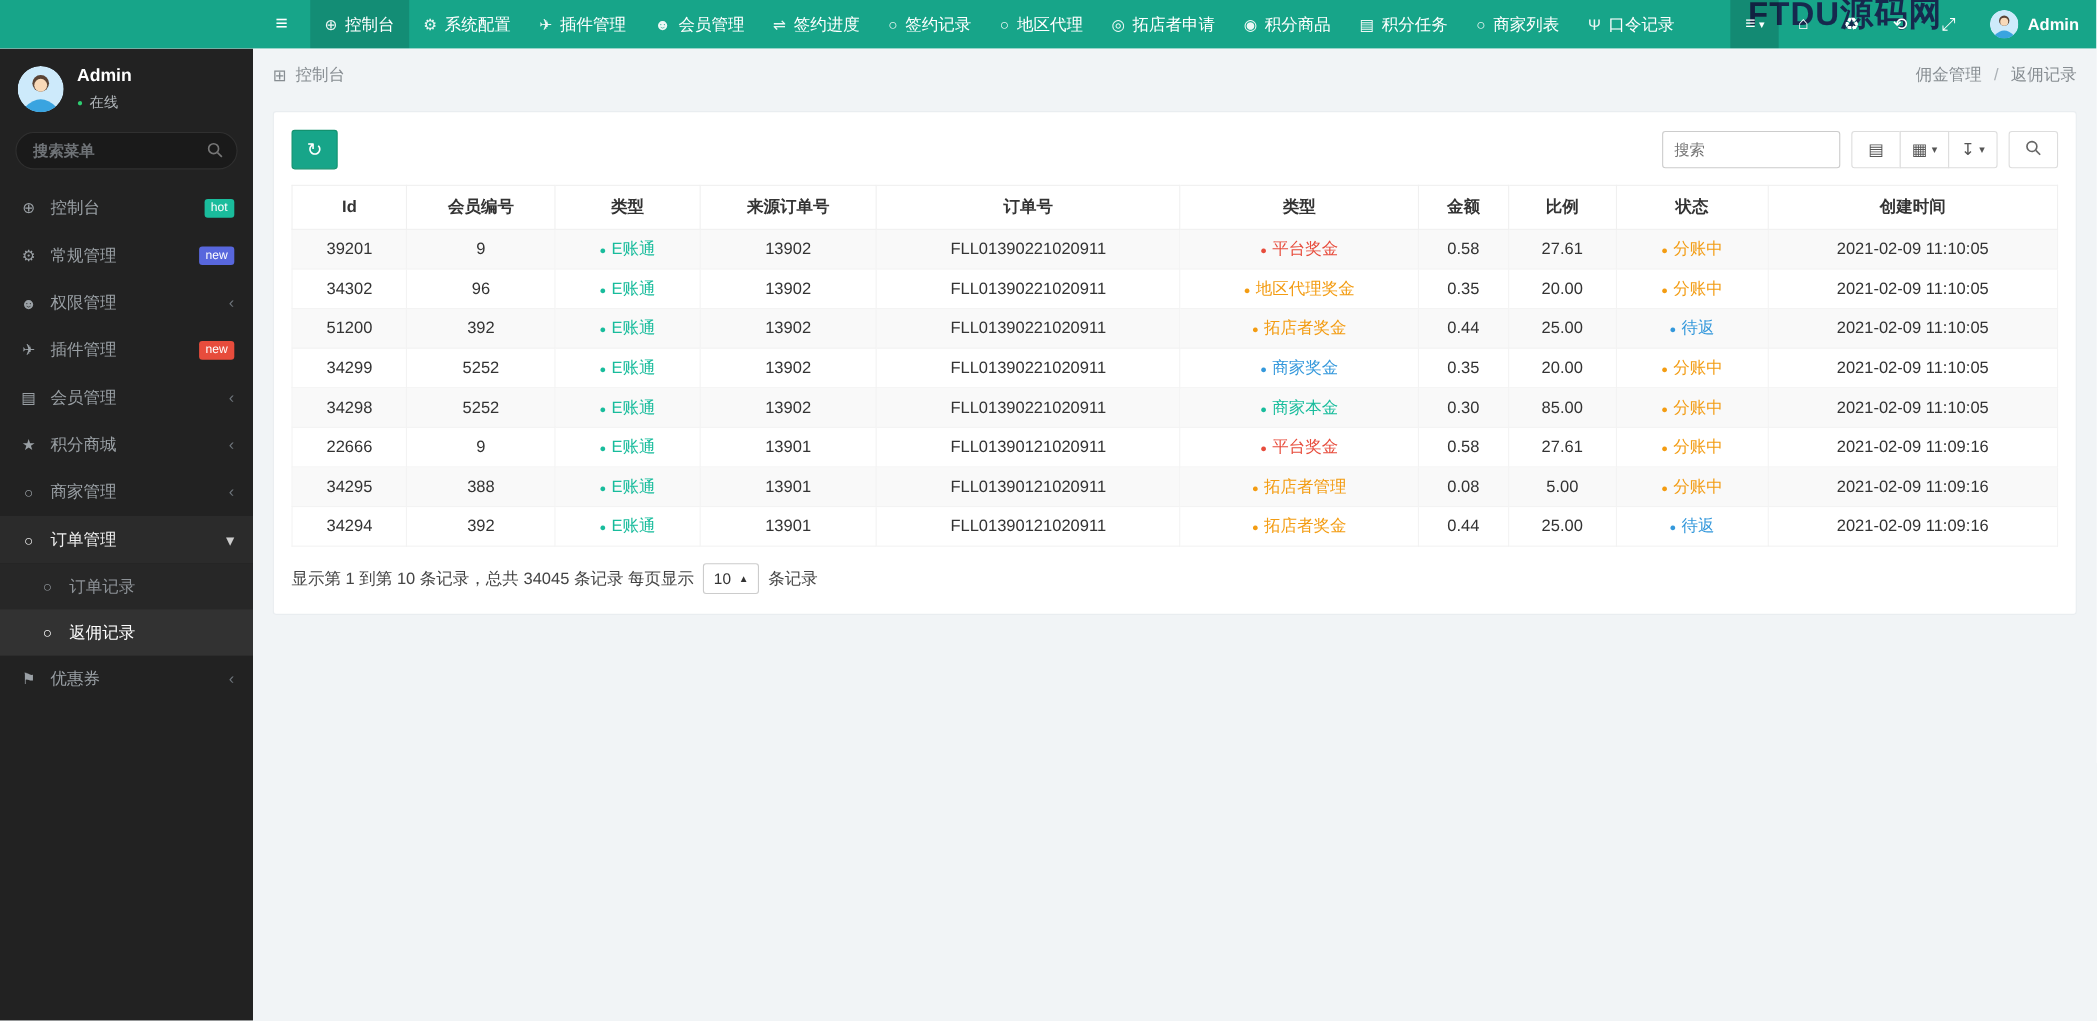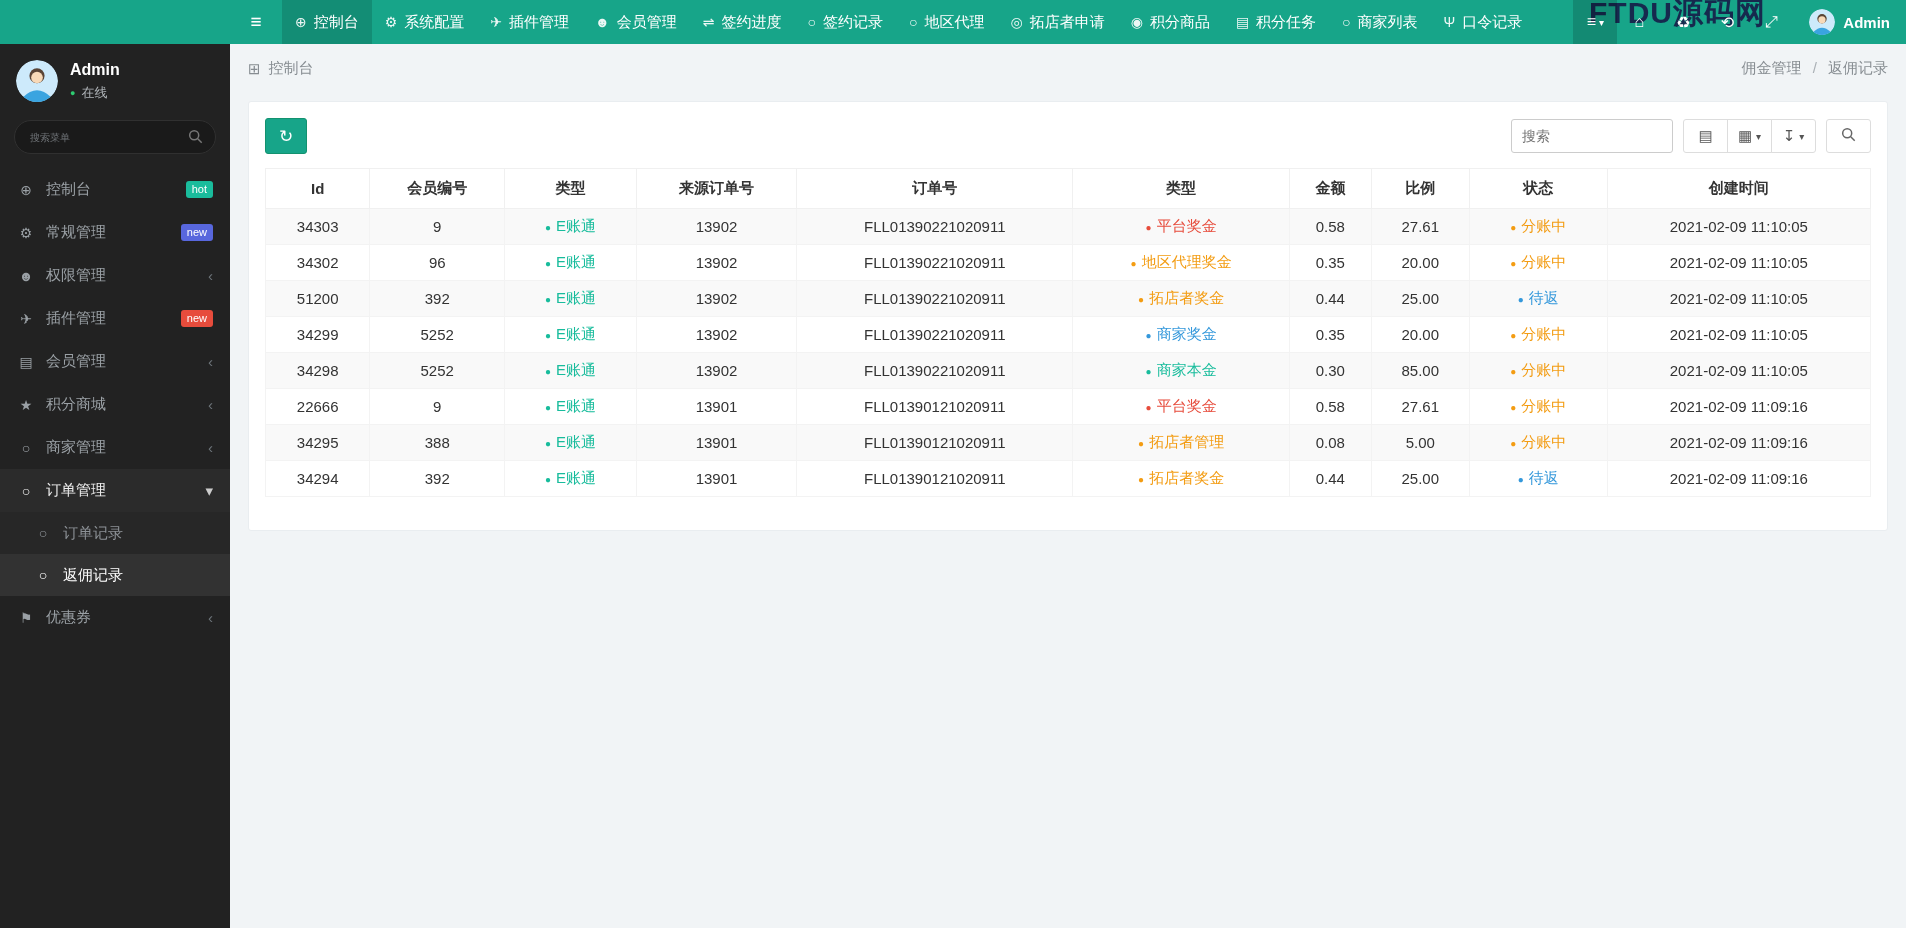--- a/index.html
+++ b/index.html
@@ -29,21 +29,21 @@
   
   .layout{flex:1;display:flex;overflow:hidden;}
 
   
   .sidebar{width:230px;min-width:230px;background:#222;display:flex;flex-direction:column;overflow:hidden;}
   .user-panel{display:flex;align-items:center;gap:12px;padding:16px 16px 12px;}
   .user-name{color:#fff;font-weight:bold;font-size:16px;}
   .user-status{display:flex;align-items:center;gap:6px;color:#b0b5b9;font-size:13px;margin-top:5px;}
   .status-dot{color:#2ecc71;font-size:9px;}
   .menu-search{margin:6px 14px 14px;position:relative;}
-  .menu-search input{width:100%;height:34px;background:#1a1a1a;border:1px solid #303030;border-radius:17px;color:#aaa;padding:0 36px 0 15px;font-size:10px;outline:none;font-family:inherit;}
+  .menu-search input{width:100%;height:34px;background:#1a1a1a;border:1px solid #303030;border-radius:17px;color:#aaa;padding:0 36px 0 15px;font-size:14px;outline:none;font-family:inherit;font-weight:bold;}
   .menu-search input::placeholder{color:#6f7377;}
   .menu-search .sicon{position:absolute;right:13px;top:9px;}
   .menu{list-style:none;margin:0;padding:0;}
   .menu-item{display:flex;align-items:center;gap:11px;padding:0 17px;height:43px;font-size:15px;color:#9aa0a5;cursor:pointer;}
   .menu-item .mi{width:18px;text-align:center;font-size:14px;flex:none;}
   .badge{margin-left:auto;font-size:11px;color:#fff;padding:2px 6px;border-radius:3px;line-height:1.2;}
   .chev{margin-left:auto;color:#6e757b;font-size:15px;}
   .menu-item.open{background:#2b2b2b;color:#eee;}
   .menu-item.open .chev{color:#ccc;}
   .submenu{list-style:none;margin:0;padding:0;background:#272727;}
@@ -334,21 +334,21 @@
                 <th>订单号</th>
                 <th>类型</th>
                 <th>金额</th>
                 <th>比例</th>
                 <th>状态</th>
                 <th>创建时间</th>
               </tr>
           </thead>
           <tbody id="tbody">
               <tr>
-                <td>34303</td>
+                <td>39201</td>
                 <td>9</td>
                 <td><span class="dotlabel" style="color: rgb(24, 188, 156);"><span class="dot">●</span>E账通</span></td>
                 <td>13902</td>
                 <td>FLL01390221020911</td>
                 <td><span class="dotlabel" style="color: rgb(231, 76, 60);"><span class="dot">●</span>平台奖金</span></td>
                 <td>0.58</td>
                 <td>27.61</td>
                 <td><span class="dotlabel" style="color: rgb(243, 156, 18);"><span class="dot">●</span>分账中</span></td>
                 <td>2021-02-09 11:10:05</td>
               </tr>
@@ -433,17 +433,25 @@
                 <td><span class="dotlabel" style="color: rgb(243, 156, 18);"><span class="dot">●</span>拓店者奖金</span></td>
                 <td>0.44</td>
                 <td>25.00</td>
                 <td><span class="dotlabel" style="color: rgb(52, 152, 219);"><span class="dot">●</span>待返</span></td>
                 <td>2021-02-09 11:09:16</td>
               </tr>
             </tbody>
         </table>
 
         <div class="table-footer">
+          <div class="summary">
+            <span>显示第 1 到第 10 条记录，总共 34045 条记录 每页显示</span>
+            <span class="perpage">
+              <span>10</span>
+              <span class="caret-up">▲</span>
+            </span>
+            <span>条记录</span>
+          </div>
         </div>
       </div>
     </main>
   </div>
 </div>
 
 </body></html>

